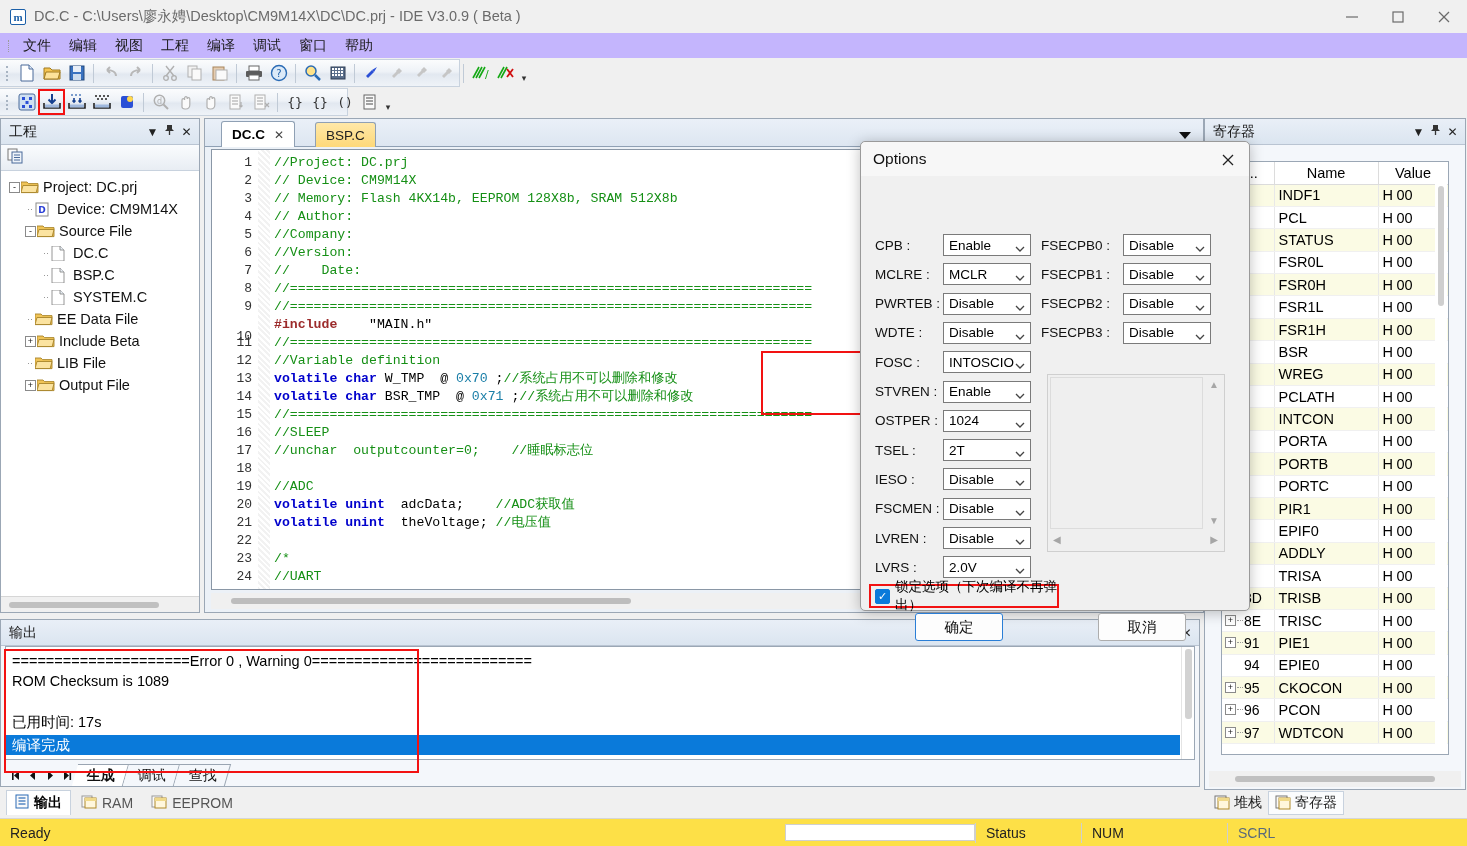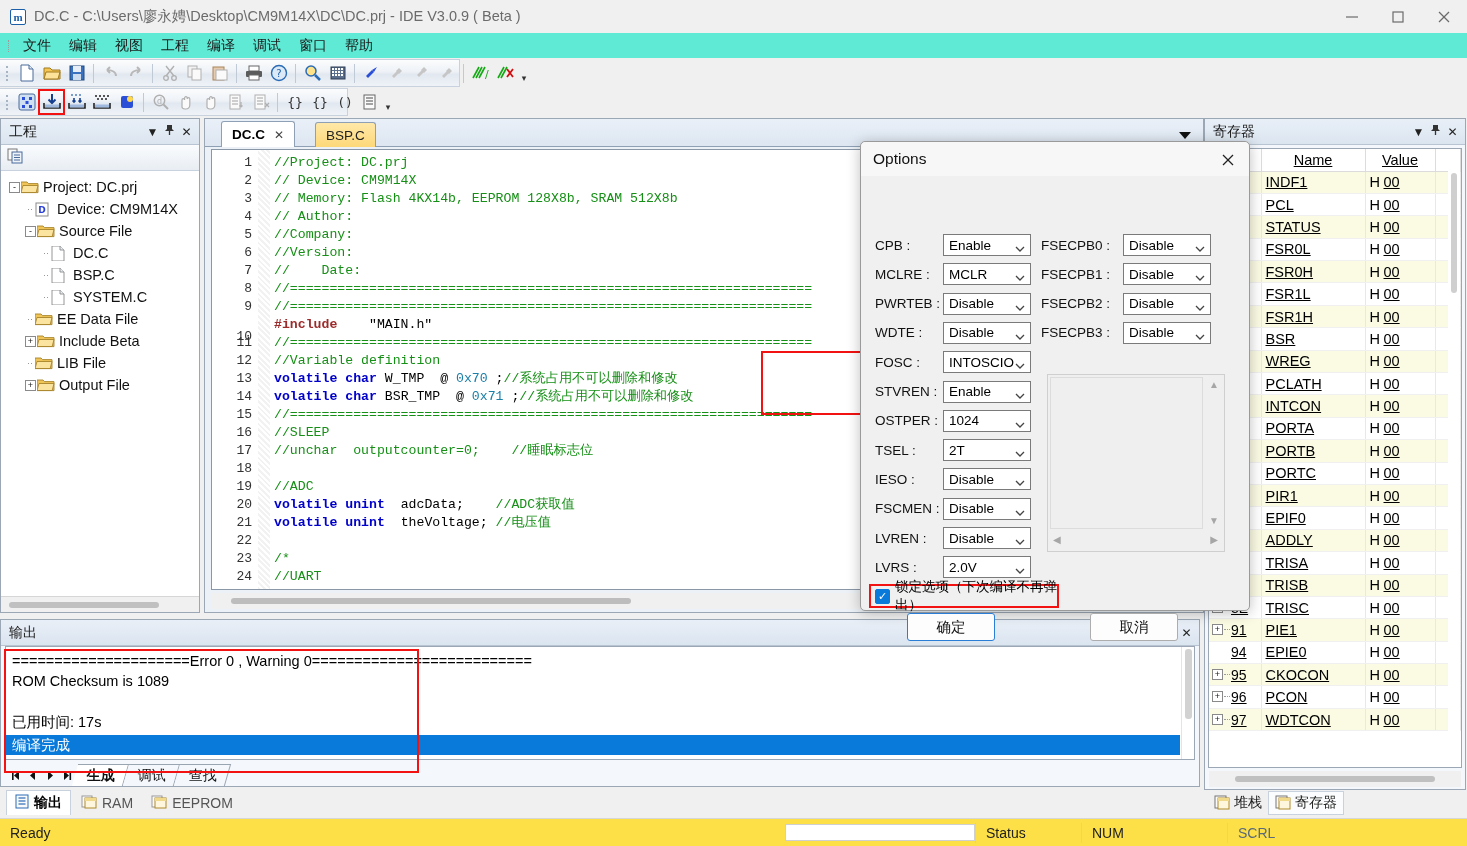--- a/index.html
+++ b/index.html
@@ -33,21 +33,21 @@
   .winbtns { position: absolute; right: 0; top: 0; height: 33px; display: flex; }
   .winbtn {
     width: 46px; height: 33px; display: flex; align-items: center; justify-content: center;
     color: #6b6b6b; font-size: 13px;
   }
   .winbtn svg { display: block; }
 
   
   .menubar {
     position: absolute; left: 0; top: 33px; width: 1467px; height: 25px;
-    background: #5eead4; display: flex; align-items: center;
+    background: #c4b5fd; display: flex; align-items: center;
   }
   .menugrip { width: 10px; height: 16px; margin-left: 4px; position: relative; }
   .menugrip:before {
     content: ""; position: absolute; left: 4px; top: 2px; width: 2px; height: 12px;
     border-left: 1px dotted #9b9b9b;
   }
   .menuitem {
     padding: 2px 9px; font-size: 14px; color: #1a1a1a; cursor: default;
     white-space: nowrap;
   }
@@ -172,22 +172,22 @@
   .code-redbox {
     position: absolute; border: 2px solid #f21212; pointer-events: none; z-index: 5;
   }
 
   
   .regpanel {
     position: absolute; left: 1204px; top: 118px; width: 262px; height: 672px;
     background: #f4f7fb; border: 1px solid #9ba7b5; display: flex; flex-direction: column;
   }
   .regtable-wrap {
-    position: relative; flex: 1; margin: 3px; background: #ffffff;
-    border: 1px solid #9ba7b5; overflow: hidden; text-decoration: underline;
+    position: relative; flex: 1; margin: 16px; background: #ffffff;
+    border: 1px solid #9ba7b5; overflow: hidden;
   }
   .regtable { width: 100%; border-collapse: collapse; font-size: 14.5px; table-layout: fixed;}
   .regtable th {
     height: 22px; font-weight: normal; font-size: 14.5px; color: #000;
     background: #ffffff; border-right: 1px solid #dcdcdc; border-bottom: 1px solid #dcdcdc;
   }
   .regtable td {
     height: 22.4px; padding: 0 4px; border-right: 1px solid #e8e8e8;
     border-bottom: 1px solid #f0f0f0; color: #000; white-space: nowrap;
   }
@@ -337,21 +337,21 @@
   }
   .cbox {
     width: 15px; height: 15px; background: #0a7ada; border: 1px solid #0a7ada;
     display:flex; align-items:center; justify-content:center; color:#fff; font-size:11px;
     border-radius:2px; flex:none;
   }
   .dlg-btn {
     position: absolute; height: 28px; width: 88px; background: #fdfdfd;
     border: 1px solid #adadad; border-radius: 3px;
     display: flex; align-items: center; justify-content: center;
-    font-size: 14.5px; color: #111;
+    font-size: 14.5px; color: #111; margin-left: 8px;
   }
   .dlg-btn.primary { border: 1px solid #2a7ed6; }
 </style>
 </head>
 <body>
 
 <div id="app">
 
   <div class="titlebar">
     <div class="appicon">m</div>

